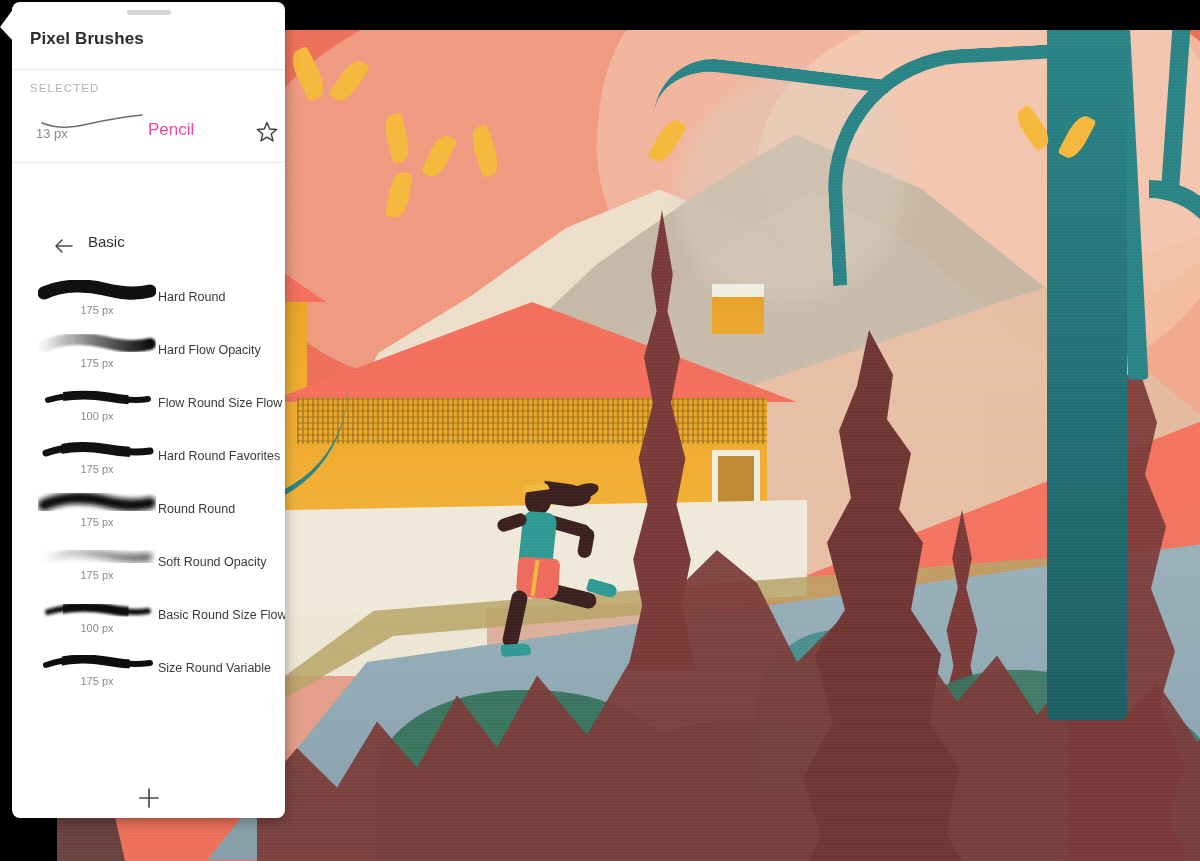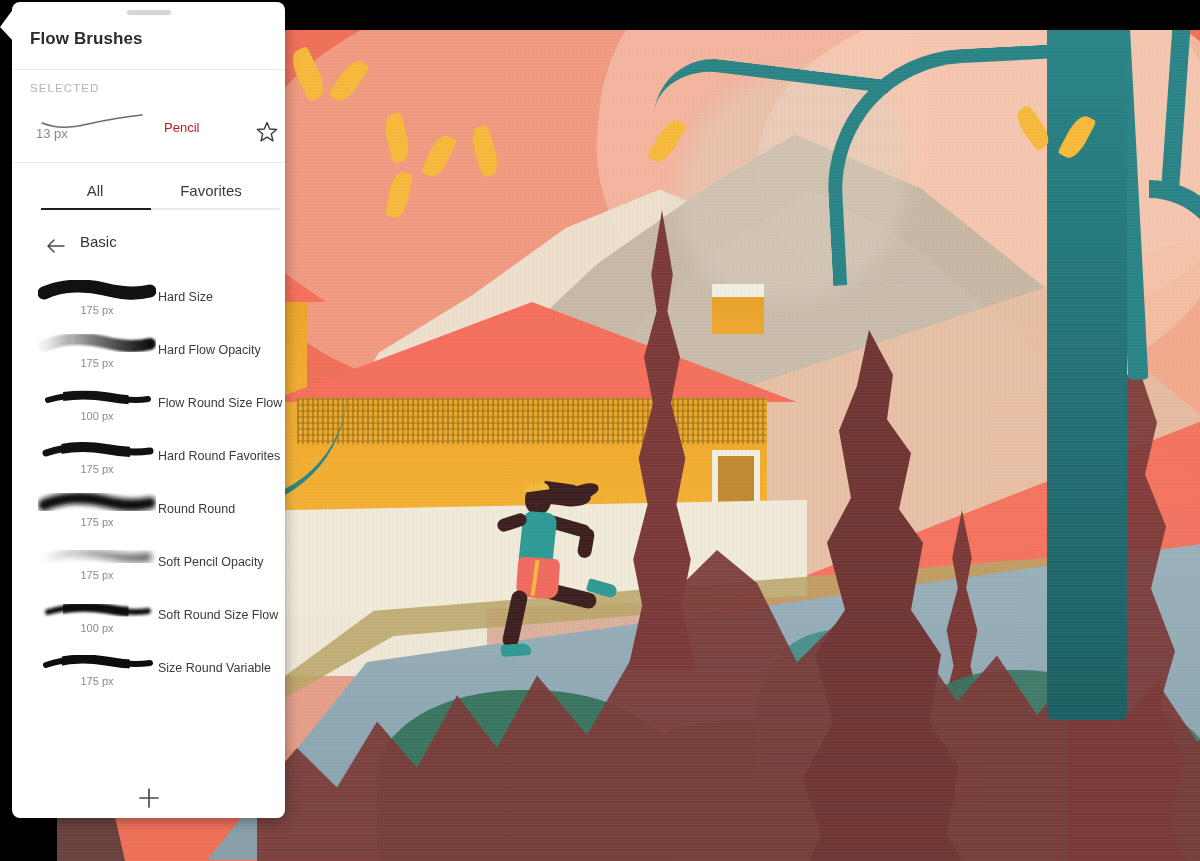--- a/index.html
+++ b/index.html
@@ -313,22 +313,22 @@
     position: absolute; left: 18px; top: 80px;
     font-size: 11.5px; color: #b3b3b3; letter-spacing: 1.1px;
   }
   .sel-row { position: absolute; left: 0; top: 102px; width: 273px; height: 50px; }
   .sel-stroke-wrap { position: absolute; left: 24px; top: 4px; width: 112px; height: 26px; }
   .sel-size {
     position: absolute; left: 24px; top: 22px; width: 112px;
     text-align: left; font-size: 13px; color: #8a8a8a;
   }
   .sel-name {
-    position: absolute; left: 152px; top: 16px;
-    font-size: 13px; color: #b91c1c;
+    position: absolute; left: 136px; top: 16px;
+    font-size: 17px; color: #ec4899;
   }
   .star-btn { position: absolute; left: 243px; top: 16px; width: 24px; height: 24px; }
 
   
   .tabs { position: absolute; left: 0; top: 172px; width: 273px; height: 42px; }
   .tab {
     position: absolute; top: 0; width: 136px; height: 34px;
     text-align: center; font-size: 15px; color: #3a3a3a;
     line-height: 34px;
   }
@@ -337,21 +337,21 @@
   .tab-track {
     position: absolute; left: 29px; top: 34px; width: 239px; height: 2px;
     background: #e9e9e9;
   }
   .tab-ind {
     position: absolute; left: 29px; top: 34px; width: 110px; height: 2px;
     background: #1f1f1f;
   }
 
   
-  .crumb { position: absolute; left: 4px; top: 230px; width: 318px; height: 32px; }
+  .crumb { position: absolute; left: 12px; top: 230px; width: 318px; height: 32px; }
   .crumb-back { position: absolute; left: 28px; top: 2px; width: 24px; height: 24px; }
   .crumb-label {
     position: absolute; left: 64px; top: 1px;
     font-size: 15px; color: #333;
   }
 
   
   #brush-list { position: absolute; left: 0; top: 272px; width: 273px; height: 480px; }
   .brush-row { position: absolute; left: 0; width: 273px; height: 53px; }
   .b-stroke { position: absolute; left: 26px; top: 6px; width: 118px; height: 24px; }
@@ -473,21 +473,21 @@
     <div class="leaf" style="left:128px;top:320px;width:18px;height:44px;transform:rotate(6deg);"></div>
 
     <div class="art paper-tex"></div>
   </div>
 
   <div id="panel-notch"></div>
   <div id="panel">
 
     <div class="grabber"></div>
 
-    <div class="panel-title">Flow Brushes</div>
+    <div class="panel-title">Pixel Brushes</div>
 
     <div class="divider" id="div1"></div>
 
     <div class="selected-label">SELECTED</div>
 
     <div class="sel-row">
       <div class="sel-stroke-wrap">
         <svg width="112" height="26" viewBox="0 0 112 26">
           <path d="M6 15 C22 21, 34 20, 52 16 C70 12, 86 9, 106 7" stroke="#6b6b6b" stroke-width="1.6" fill="none" stroke-linecap="round"></path>
         </svg>
@@ -496,26 +496,20 @@
       <div class="sel-name">Pencil</div>
       <div class="star-btn">
         <svg width="24" height="24" viewBox="0 0 24 24">
           <path d="M12 2.6 L14.7 9.0 L21.6 9.5 L16.3 14.0 L18.0 20.8 L12 17.1 L6.0 20.8 L7.7 14.0 L2.4 9.5 L9.3 9.0 Z" fill="none" stroke="#3a3a3a" stroke-width="1.4" stroke-linejoin="round"></path>
         </svg>
       </div>
     </div>
 
     <div class="divider" id="div2"></div>
 
-    <div class="tabs">
-      <div class="tab t0">All</div>
-      <div class="tab t1">Favorites</div>
-      <div class="tab-track"></div>
-      <div class="tab-ind"></div>
-    </div>
 
     <div class="crumb">
       <div class="crumb-back">
         <svg width="24" height="24" viewBox="0 0 24 24">
           <path d="M20 12 H4 M10 6 L4 12 L10 18" fill="none" stroke="#4a4a4a" stroke-width="1.5" stroke-linecap="round" stroke-linejoin="round"></path>
         </svg>
       </div>
       <div class="crumb-label">Basic</div>
     </div>
 
@@ -525,21 +519,21 @@
               <defs>
                 <linearGradient id="g0" x1="0" y1="0" x2="1" y2="0">
                   <stop offset="0%" stop-color="#111" stop-opacity="1"></stop>
                   <stop offset="45%" stop-color="#111" stop-opacity="1"></stop>
                   <stop offset="100%" stop-color="#111" stop-opacity="1"></stop>
                 </linearGradient>
               </defs>
               <path d="M6 13 C26 4, 50 5, 66 9 C82 13, 96 15, 112 11" stroke="url(#g0)" stroke-width="13" fill="none" stroke-linecap="round" opacity="1"></path>
             </svg></div>
           <div class="b-size">175 px</div>
-          <div class="b-name">Hard Size</div>
+          <div class="b-name">Hard Round</div>
         </div>
         <div class="brush-row" style="top: 53px;">
           <div class="b-stroke"><svg width="118" height="24" viewBox="0 0 118 24">
               <defs>
                 <linearGradient id="g1" x1="0" y1="0" x2="1" y2="0">
                   <stop offset="0%" stop-color="#111" stop-opacity="0.05"></stop>
                   <stop offset="45%" stop-color="#111" stop-opacity="0.55"></stop>
                   <stop offset="100%" stop-color="#111" stop-opacity="1"></stop>
                 </linearGradient>
                 <filter id="f1" x="-20%" y="-60%" width="140%" height="240%">
@@ -606,39 +600,39 @@
                   <stop offset="45%" stop-color="#111" stop-opacity="0.55"></stop>
                   <stop offset="100%" stop-color="#111" stop-opacity="1"></stop>
                 </linearGradient>
                 <filter id="f5" x="-20%" y="-60%" width="140%" height="240%">
                   <feGaussianBlur stdDeviation="3.4"></feGaussianBlur>
                 </filter>
               </defs>
               <path d="M8 13 C28 7, 50 7, 68 10 C84 13, 96 14, 110 12" stroke="url(#g5)" stroke-width="8" fill="none" stroke-linecap="round" opacity="0.72" filter="url(#f5)"></path>
             </svg></div>
           <div class="b-size">175 px</div>
-          <div class="b-name">Soft Pencil Opacity</div>
+          <div class="b-name">Soft Round Opacity</div>
         </div>
         <div class="brush-row" style="top: 318px;">
           <div class="b-stroke"><svg width="118" height="24" viewBox="0 0 118 24">
               <defs>
                 <linearGradient id="g6" x1="0" y1="0" x2="1" y2="0">
                   <stop offset="0%" stop-color="#111" stop-opacity="1"></stop>
                   <stop offset="45%" stop-color="#111" stop-opacity="1"></stop>
                   <stop offset="100%" stop-color="#111" stop-opacity="1"></stop>
                 </linearGradient>
                 <filter id="f6" x="-20%" y="-60%" width="140%" height="240%">
                   <feGaussianBlur stdDeviation="1.4"></feGaussianBlur>
                 </filter>
               </defs>
               <path d="M10 14 C30 8, 52 8, 70 11 C86 14, 98 15, 110 13" stroke="url(#g6)" stroke-width="6" fill="none" stroke-linecap="round" opacity="1" filter="url(#f6)"></path>
               <path d="M10 14 C30 8, 52 8, 70 11 C86 14, 98 15, 110 13" stroke="#111" stroke-width="9" fill="none" stroke-linecap="round" opacity="1" style="clip-path:inset(0 22% 0 18%)" filter="url(#f6)"></path>
             </svg></div>
           <div class="b-size">100 px</div>
-          <div class="b-name">Soft Round Size Flow</div>
+          <div class="b-name">Basic Round Size Flow</div>
         </div>
         <div class="brush-row" style="top: 371px;">
           <div class="b-stroke"><svg width="118" height="24" viewBox="0 0 118 24">
               <defs>
                 <linearGradient id="g7" x1="0" y1="0" x2="1" y2="0">
                   <stop offset="0%" stop-color="#111" stop-opacity="1"></stop>
                   <stop offset="45%" stop-color="#111" stop-opacity="1"></stop>
                   <stop offset="100%" stop-color="#111" stop-opacity="1"></stop>
                 </linearGradient>
                 <filter id="f7" x="-20%" y="-60%" width="140%" height="240%">

